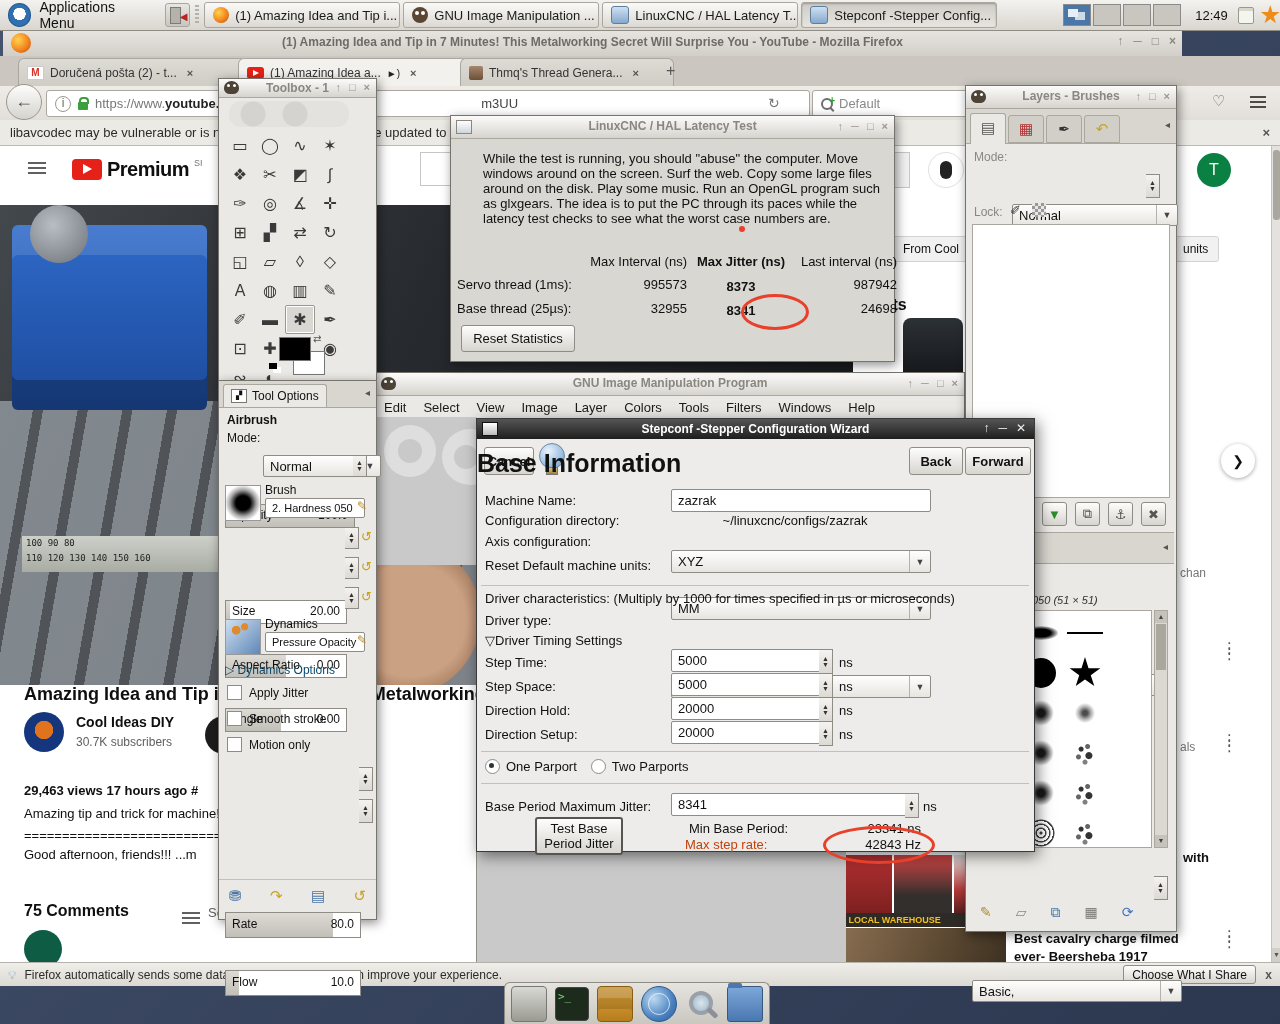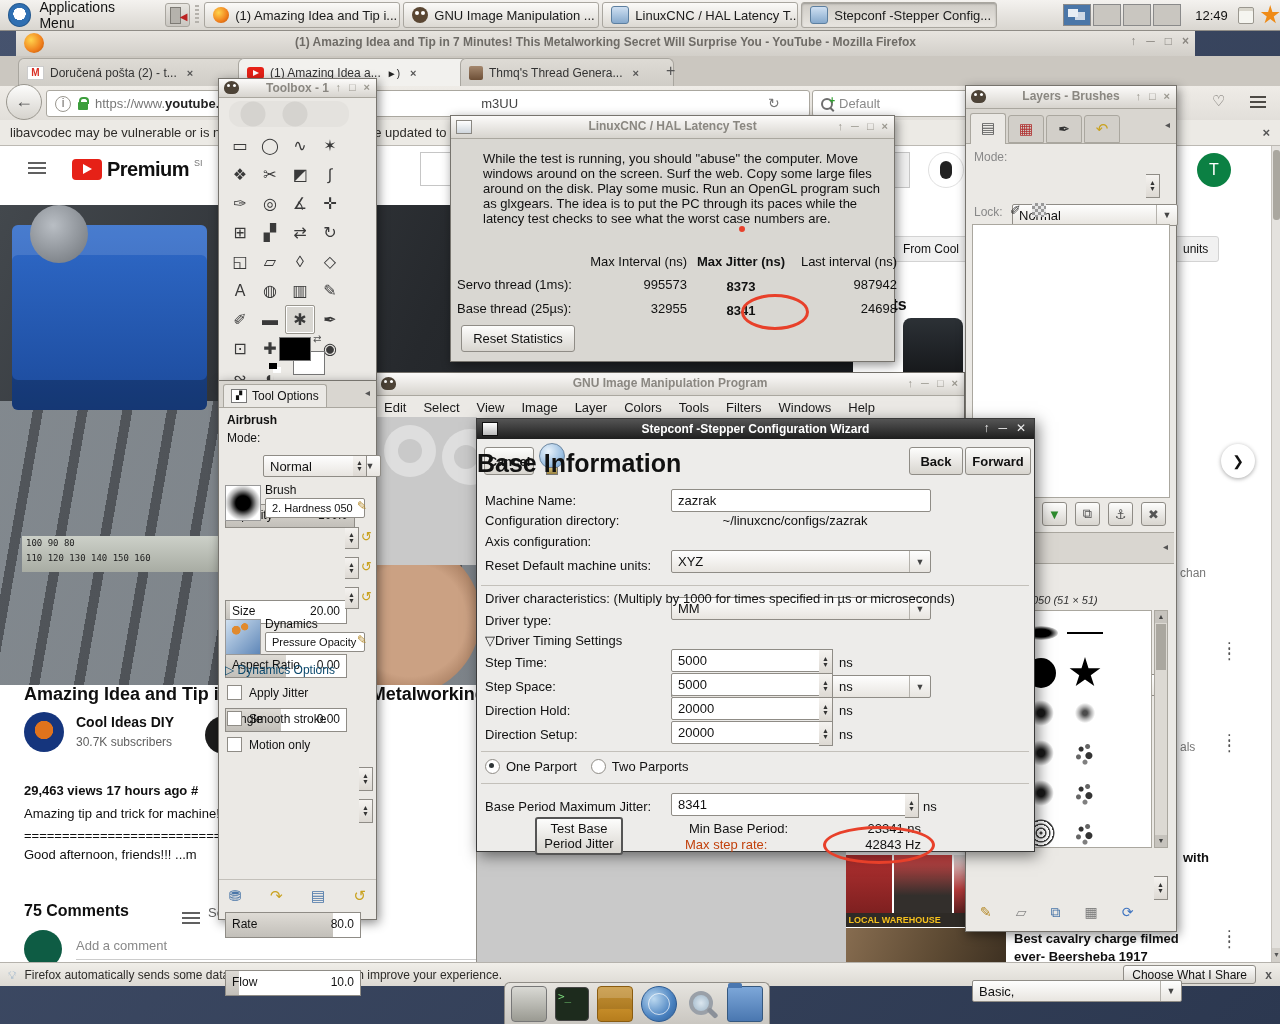--- a/index.html
+++ b/index.html
@@ -19,21 +19,21 @@
   .ticon.window{background:linear-gradient(#cfe0f2,#86a9cc);border:1px solid #5c7fa0;}
   .pager{display:flex;gap:2px;margin-left:66px;}
   .ws{width:26px;height:20px;border:1px solid #8a8a8a;background:#c9c6c0;}
   .ws.on{background:#4a76a8;position:relative;}
   .ws.on::after{content:"";position:absolute;left:4px;top:4px;width:10px;height:8px;background:#e8eef5;box-shadow:7px 3px 0 #cfd9e6;}
   .clock{font-size:13px;color:#111;margin:0 10px 0 14px;}
   .tray-note{width:15px;height:15px;background:#f5f5f0;border:1px solid #9a978f;border-radius:2px;box-shadow:inset 0 3px 0 #d9d6cc;}
   .tray-star{width:20px;height:20px;background:#ef8b17;clip-path:polygon(50% 0,61% 35%,98% 35%,68% 57%,79% 91%,50% 70%,21% 91%,32% 57%,2% 35%,39% 35%);}
   .grip{width:4px;height:20px;margin:0 5px;background:repeating-linear-gradient(#b5b2ac 0 2px,transparent 2px 4px);}
   
-  .fxtitle{left:16px;top:30px;width:1179px;height:26px;background:linear-gradient(#e8e5e0,#d2cfc9);border-bottom:1px solid #b3b0aa;z-index:1;}
+  .fxtitle{left:3px;top:30px;width:1179px;height:26px;background:linear-gradient(#e8e5e0,#d2cfc9);border-bottom:1px solid #b3b0aa;z-index:1;}
   .fxtitle .t{position:absolute;left:0;right:0;top:5px;text-align:center;font-size:12px;font-weight:bold;color:#6e6b66;}
   .winbtns{position:absolute;right:6px;top:4px;display:flex;gap:10px;color:#8a8781;font-size:12px;font-weight:bold;}
   .fxicon{position:absolute;left:8px;top:3px;width:20px;height:20px;border-radius:50%;background:radial-gradient(circle at 35% 35%,#ffd34d,#f07f1c 60%,#b34d00);}
   #tabbar{left:0;top:56px;width:1280px;height:30px;background:#cbc7c0;z-index:1;}
   .tab{position:absolute;top:2px;height:28px;border:1px solid #a9a69f;border-bottom:none;border-radius:6px 6px 0 0;background:linear-gradient(#dedbd5,#cfccc6);display:flex;align-items:center;gap:6px;padding:0 8px;font-size:12px;color:#333;white-space:nowrap;overflow:hidden;}
   .tab.active{background:#f2f1ee;}
   .tabx{color:#555;font-weight:bold;font-size:11px;margin-left:4px;}
   .icon-gmail{width:15px;height:12px;background:#fff;border:1px solid #ccc;color:#d93025;font-weight:bold;font-size:10px;line-height:11px;text-align:center;flex:0 0 auto;}
   .icon-yt{width:17px;height:12px;background:#e62117;border-radius:3px;position:relative;flex:0 0 auto;}
   .icon-yt::after{content:"";position:absolute;left:6px;top:3px;border-left:6px solid #fff;border-top:3px solid transparent;border-bottom:3px solid transparent;}
@@ -214,21 +214,20 @@
   <div class="abs" style="left:24px;top:783px;font-size:13px;font-weight:bold;color:#0f0f0f;z-index:0;">29,463 views  17 hours ago  #</div>
   <div class="abs" style="left:24px;top:806px;width:820px;font-size:13px;color:#0f0f0f;white-space:nowrap;overflow:hidden;z-index:0;">Amazing tip and trick for machine! Simple</div>
   <div class="abs" style="left:24px;top:828px;font-size:13px;color:#0f0f0f;z-index:0;">==========================</div>
   <div class="abs" style="left:24px;top:847px;font-size:13px;color:#0f0f0f;z-index:0;">Good afternoon, friends!!! ...m</div>
   <div class="abs" style="left:24px;top:902px;font-size:16px;font-weight:bold;color:#0f0f0f;z-index:0;">75 Comments</div>
   <div class="abs" style="left:182px;top:905px;display:flex;gap:8px;align-items:center;z-index:0;">
     <span class="ytbars"></span>
     <span style="font-size:13px;color:#606060;">Sort by</span>
   </div>
   <div class="abs circle" style="left:24px;top:930px;width:38px;height:38px;background:#0e5c44;z-index:0;"></div>
-  <div class="abs" style="left:76px;top:938px;font-size:13px;color:#888;border-bottom:1px solid #ccc;width:760px;padding-bottom:6px;z-index:0;">Add a comment</div>
 
   <div class="abs chip" style="left:892px;top:236px;z-index:0;">From Cool</div>
   <div class="abs chip" style="left:1172px;top:236px;z-index:0;">units</div>
   <div class="abs" style="left:856px;top:296px;font-size:16px;font-weight:bold;color:#0f0f0f;z-index:0;">Shorts</div>
   <div class="abs" style="left:903px;top:318px;width:60px;height:54px;border-radius:8px 8px 0 0;background:linear-gradient(#2c3136,#17191c);z-index:0;"></div>
   <div class="abs circle" style="left:1221px;top:444px;width:34px;height:34px;background:#fff;box-shadow:0 1px 4px rgba(0,0,0,.35);text-align:center;line-height:34px;color:#111;font-size:14px;z-index:0;">❯</div>
   <div class="abs" style="left:1180px;top:566px;font-size:12px;color:#777;z-index:0;">chan</div>
   <div class="abs dots3" style="left:1222px;top:645px;z-index:0;">⋮<br>⋮</div>
   <div class="abs dots3" style="left:1222px;top:737px;z-index:0;">⋮<br>⋮</div>
   <div class="abs" style="left:1180px;top:740px;font-size:12px;color:#777;z-index:0;">als</div>

